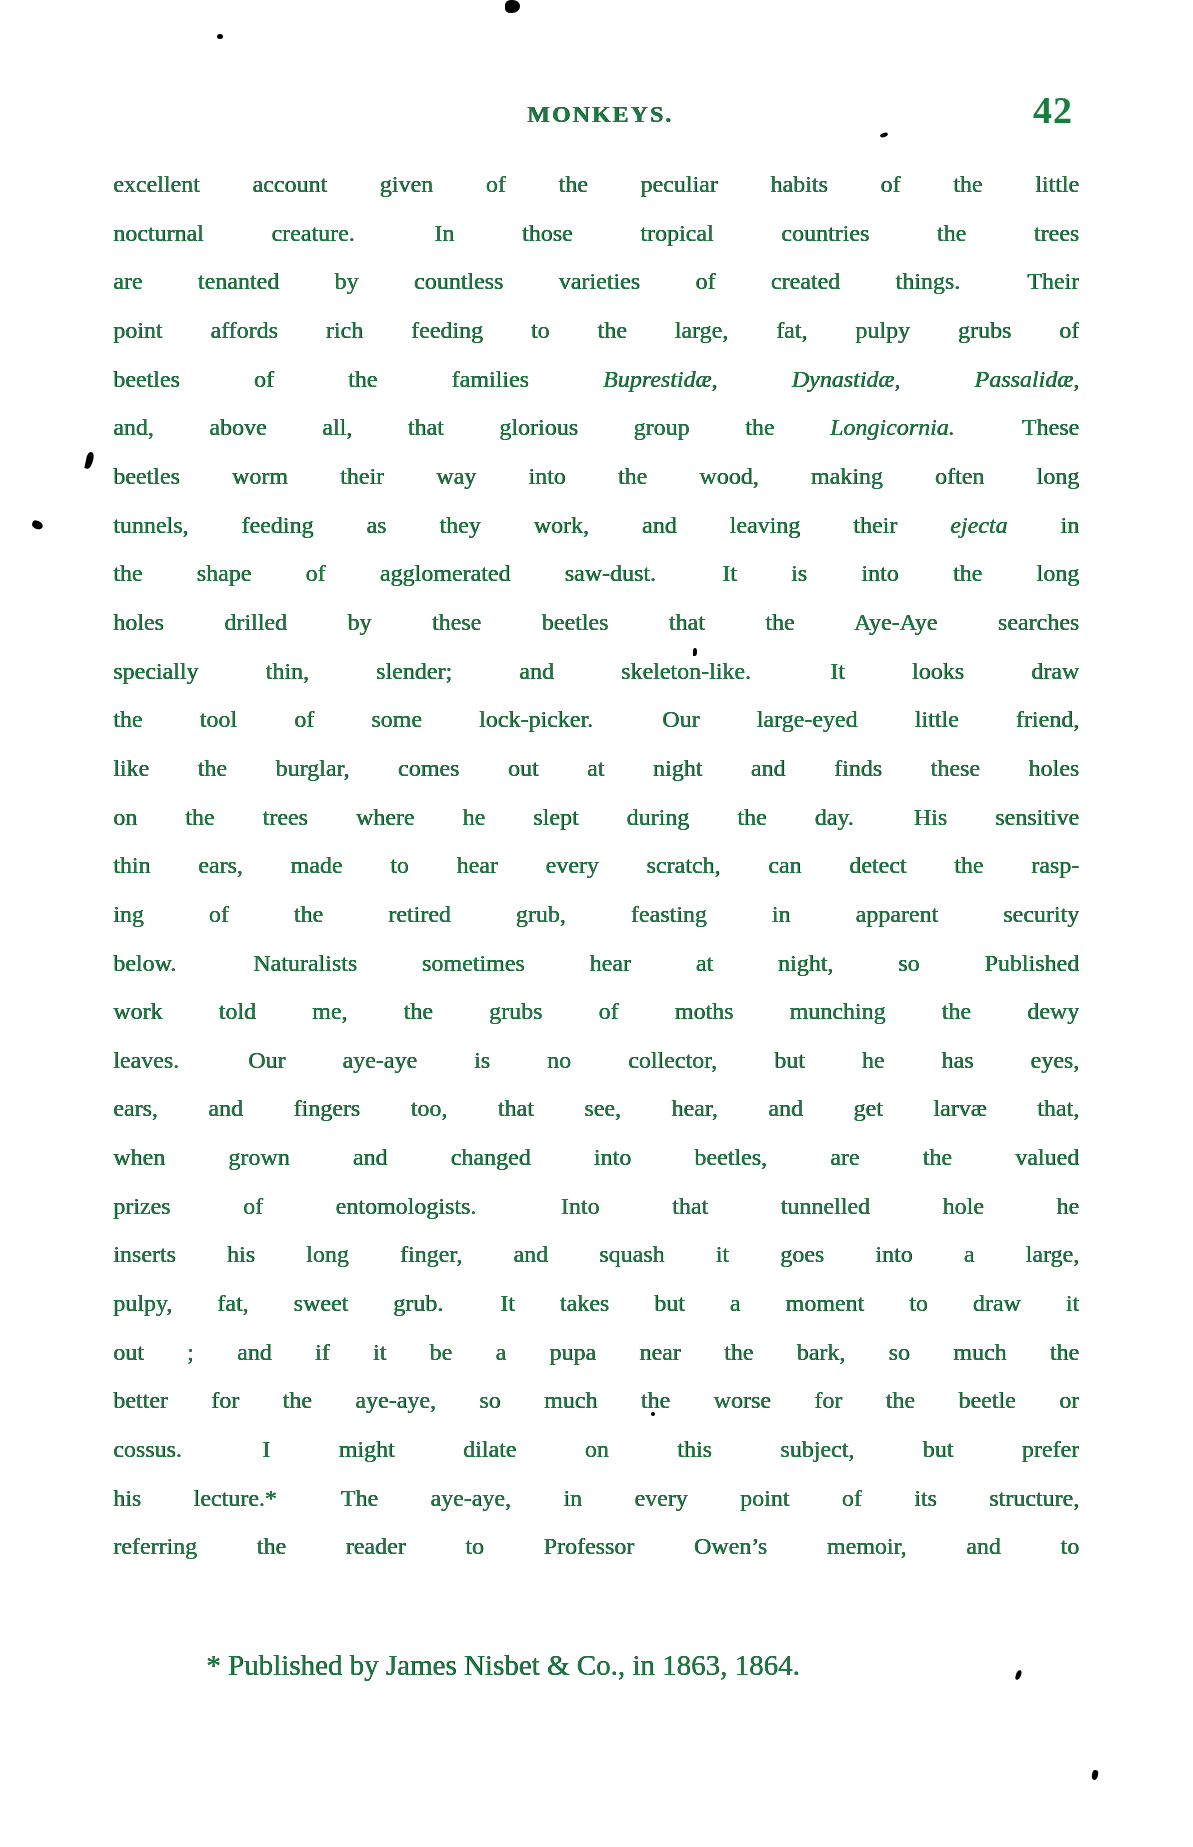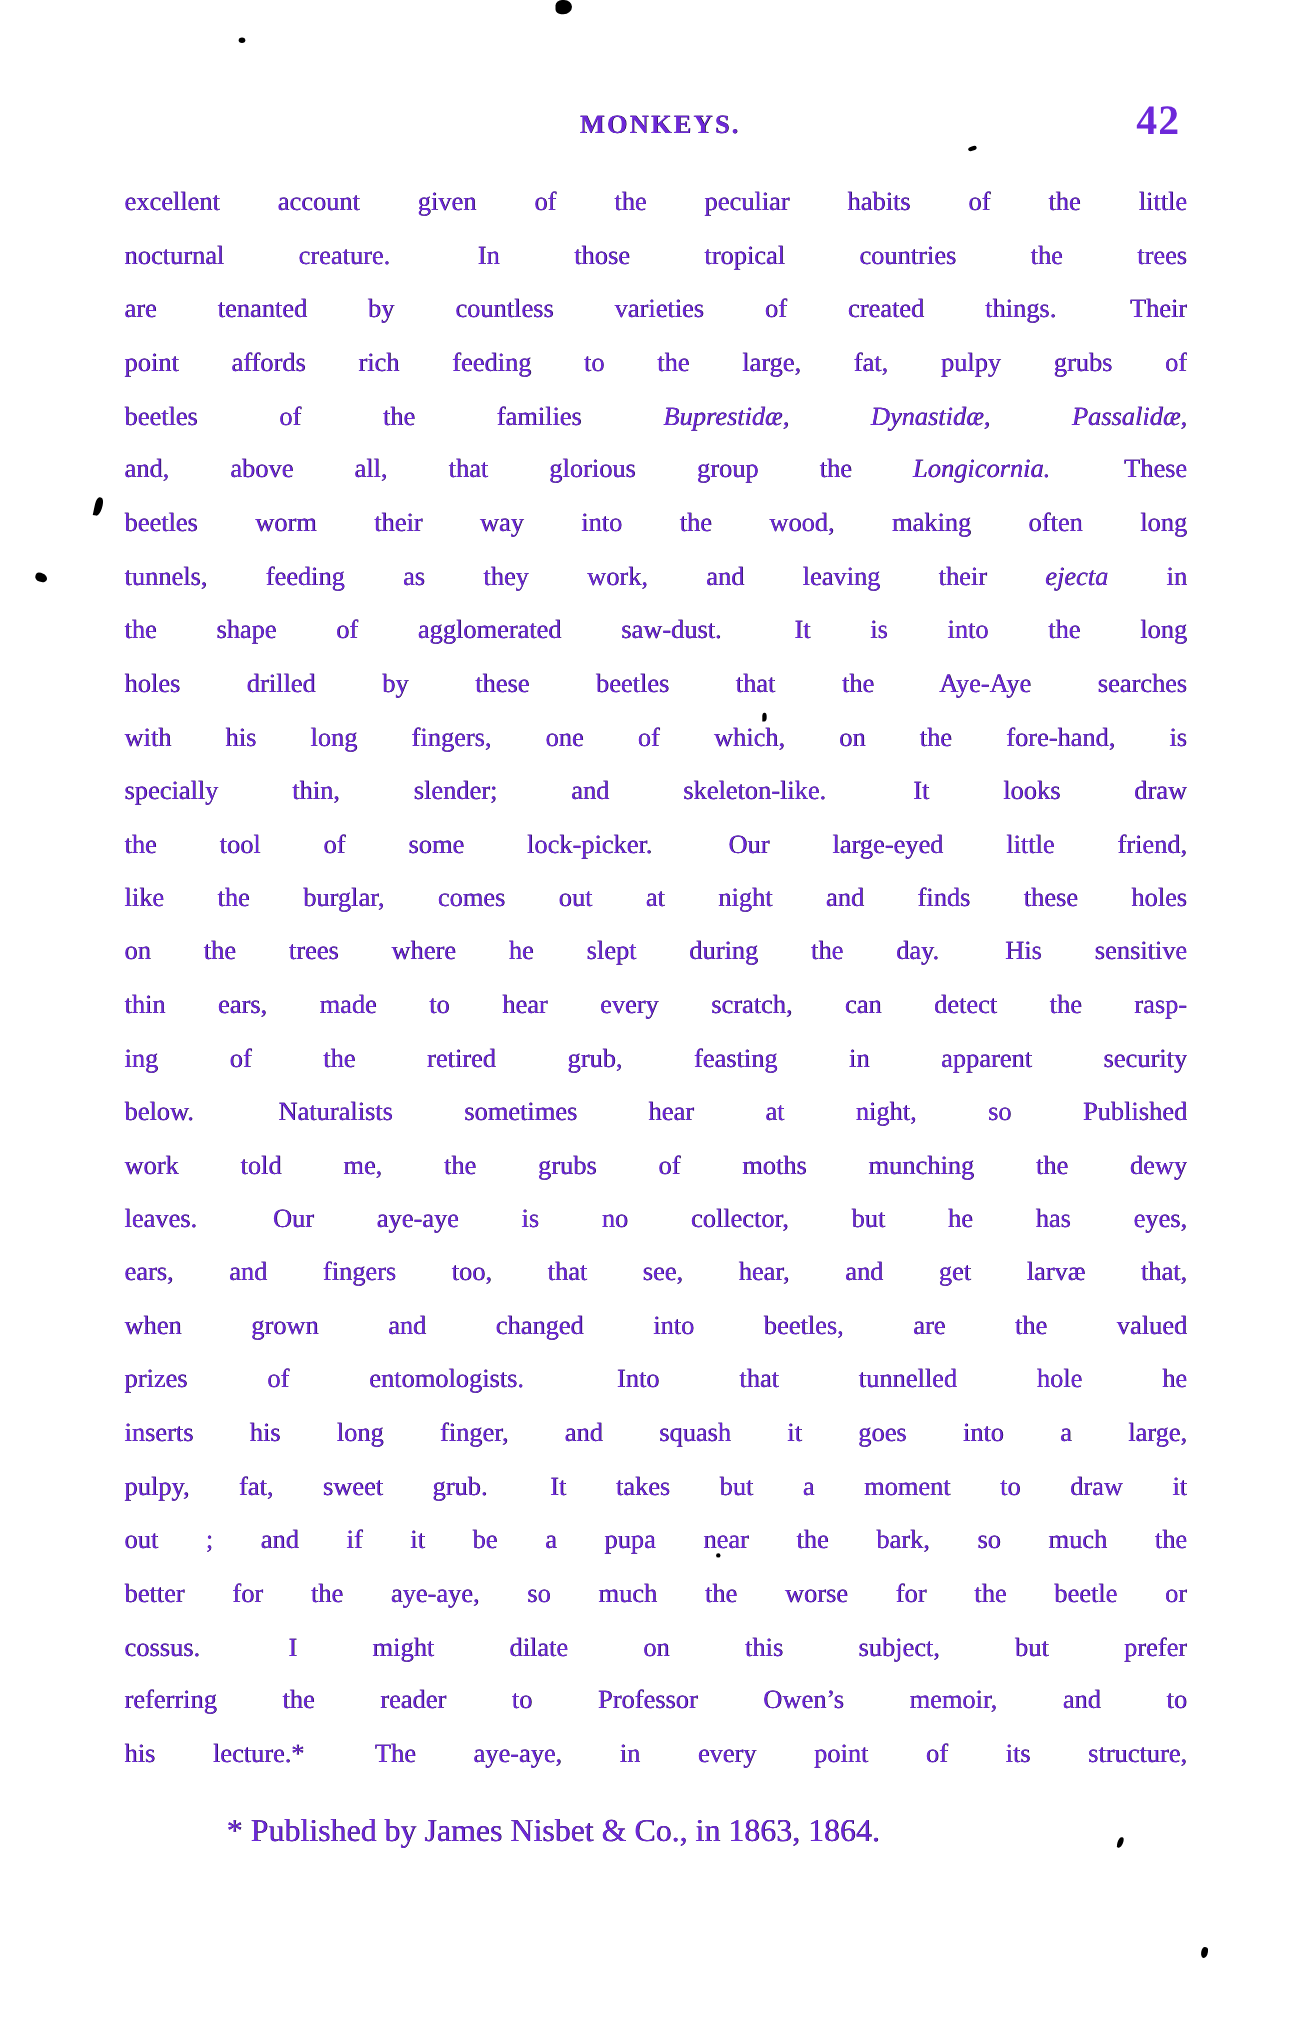--- a/index.html
+++ b/index.html
@@ -7,21 +7,21 @@
     padding: 0;
     background: #ffffff;
   }
   .page {
     position: relative;
     width: 1193px;
     height: 1847px;
     background: #ffffff;
     overflow: hidden;
     font-family: "Liberation Serif", serif;
-    color: #6d28d9;
+    color: #15803d;
   }
 
   
   .running-head {
     position: absolute;
     left: 527px;
     top: 101px;
     font-size: 24px;
     font-weight: 700;
     letter-spacing: 2px;
@@ -103,37 +103,36 @@
       <div class="line"><span>excellent account given of the peculiar habits of the little</span></div>
       <div class="line"><span>nocturnal creature.  In those tropical countries the trees</span></div>
       <div class="line"><span>are tenanted by countless varieties of created things.  Their</span></div>
       <div class="line"><span>point affords rich feeding to the large, fat, pulpy grubs of</span></div>
       <div class="line"><span>beetles of the families </span><span class="it">Buprestidæ, Dynastidæ, Passalidæ,</span></div>
       <div class="line"><span>and, above all, that glorious group the </span><span class="it">Longicornia.</span><span>  These</span></div>
       <div class="line"><span>beetles worm their way into the wood, making often long</span></div>
       <div class="line"><span>tunnels, feeding as they work, and leaving their </span><span class="it">ejecta</span><span> in</span></div>
       <div class="line"><span>the shape of agglomerated saw-dust.  It is into the long</span></div>
       <div class="line"><span>holes drilled by these beetles that the Aye-Aye searches</span></div>
-      <div class="line"><span>with his long fingers, one of which, on the fore-hand, is</span></div>
       <div class="line"><span>specially thin, slender; and skeleton-like.  It looks draw</span></div>
       <div class="line"><span>the tool of some lock-picker.  Our large-eyed little friend,</span></div>
       <div class="line"><span>like the burglar, comes out at night and finds these holes</span></div>
       <div class="line"><span>on the trees where he slept during the day.  His sensitive</span></div>
       <div class="line"><span>thin ears, made to hear every scratch, can detect the rasp-</span></div>
       <div class="line"><span>ing of the retired grub, feasting in apparent security</span></div>
       <div class="line"><span>below.  Naturalists sometimes hear at night, so Published</span></div>
       <div class="line"><span>work told me, the grubs of moths munching the dewy</span></div>
       <div class="line"><span>leaves.  Our aye-aye is no collector, but he has eyes,</span></div>
       <div class="line"><span>ears, and fingers too, that see, hear, and get larvæ that,</span></div>
       <div class="line"><span>when grown and changed into beetles, are the valued</span></div>
       <div class="line"><span>prizes of entomologists.  Into that tunnelled hole he</span></div>
       <div class="line"><span>inserts his long finger, and squash it goes into a large,</span></div>
       <div class="line"><span>pulpy, fat, sweet grub.  It takes but a moment to draw it</span></div>
       <div class="line"><span>out ; and if it be a pupa near the bark, so much the</span></div>
       <div class="line"><span>better for the aye-aye, so much the worse for the beetle or</span></div>
       <div class="line"><span>cossus.  I might dilate on this subject, but prefer</span></div>
+      <div class="line"><span>his lecture.*  The aye-aye, in every point of its structure,</span></div>
       <div class="line"><span>referring the reader to Professor Owen’s memoir, and to</span></div>
-      <div class="line"><span>his lecture.*  The aye-aye, in every point of its structure,</span></div>
     </div>
 
   <div class="footnote">* Published by James Nisbet &amp; Co., in 1863, 1864.</div>
 
 </div>
 
 </body></html>

